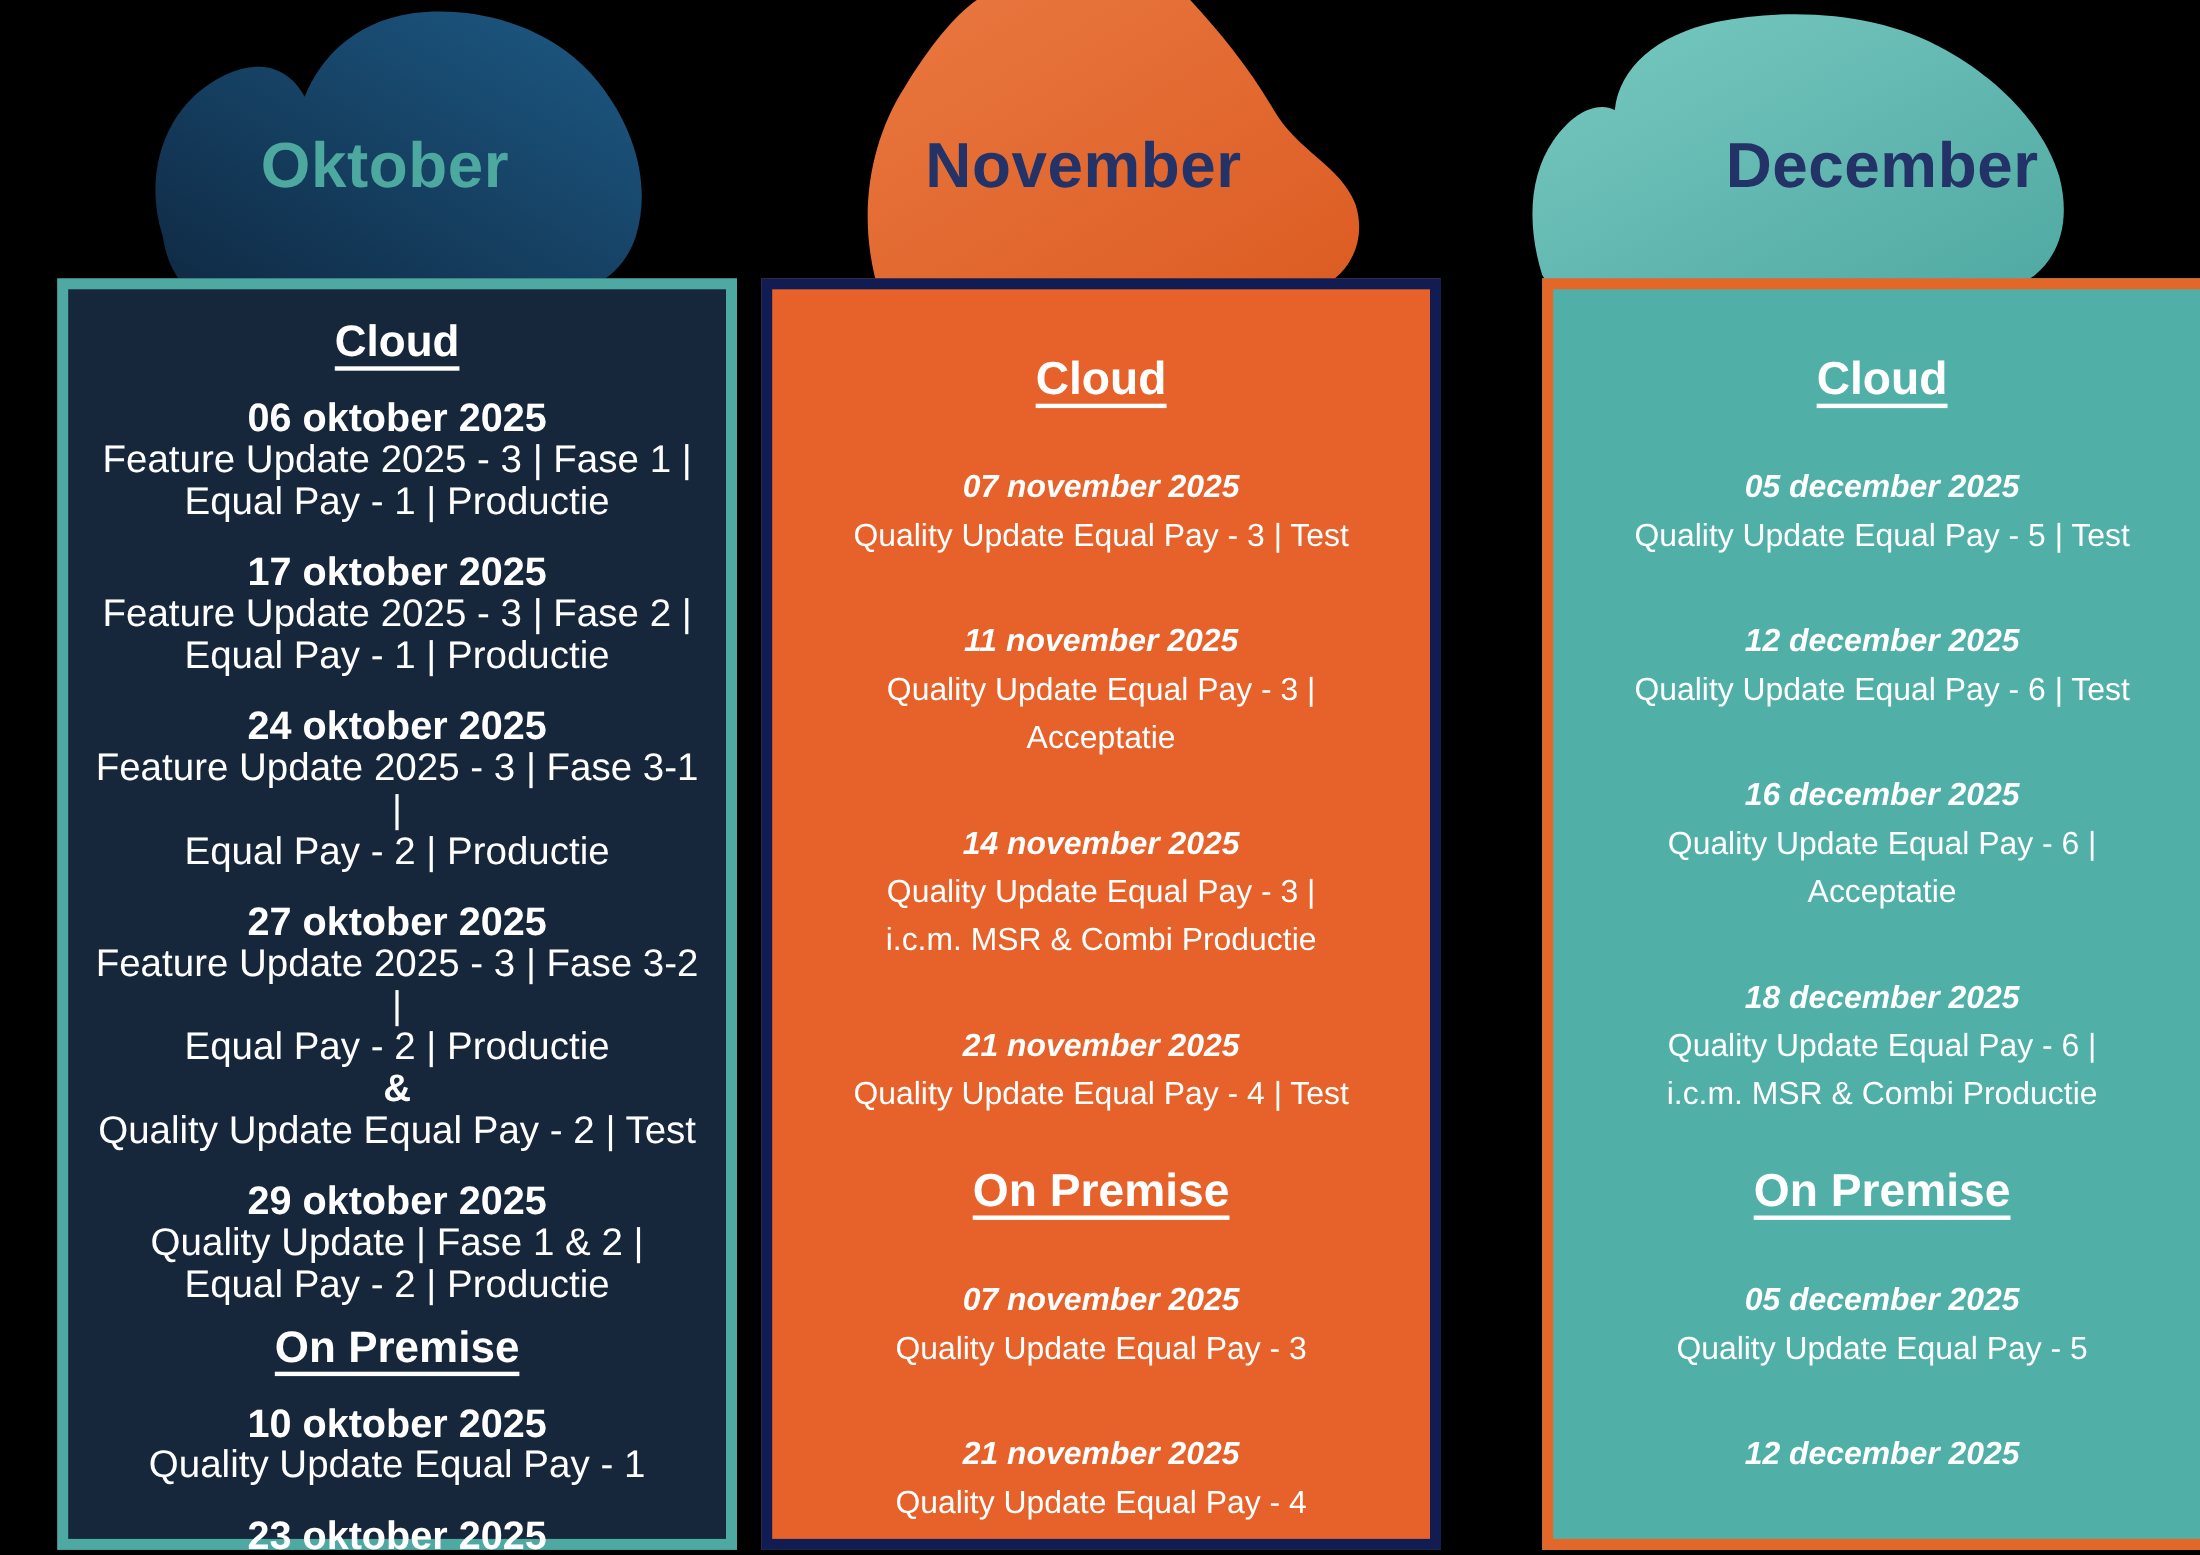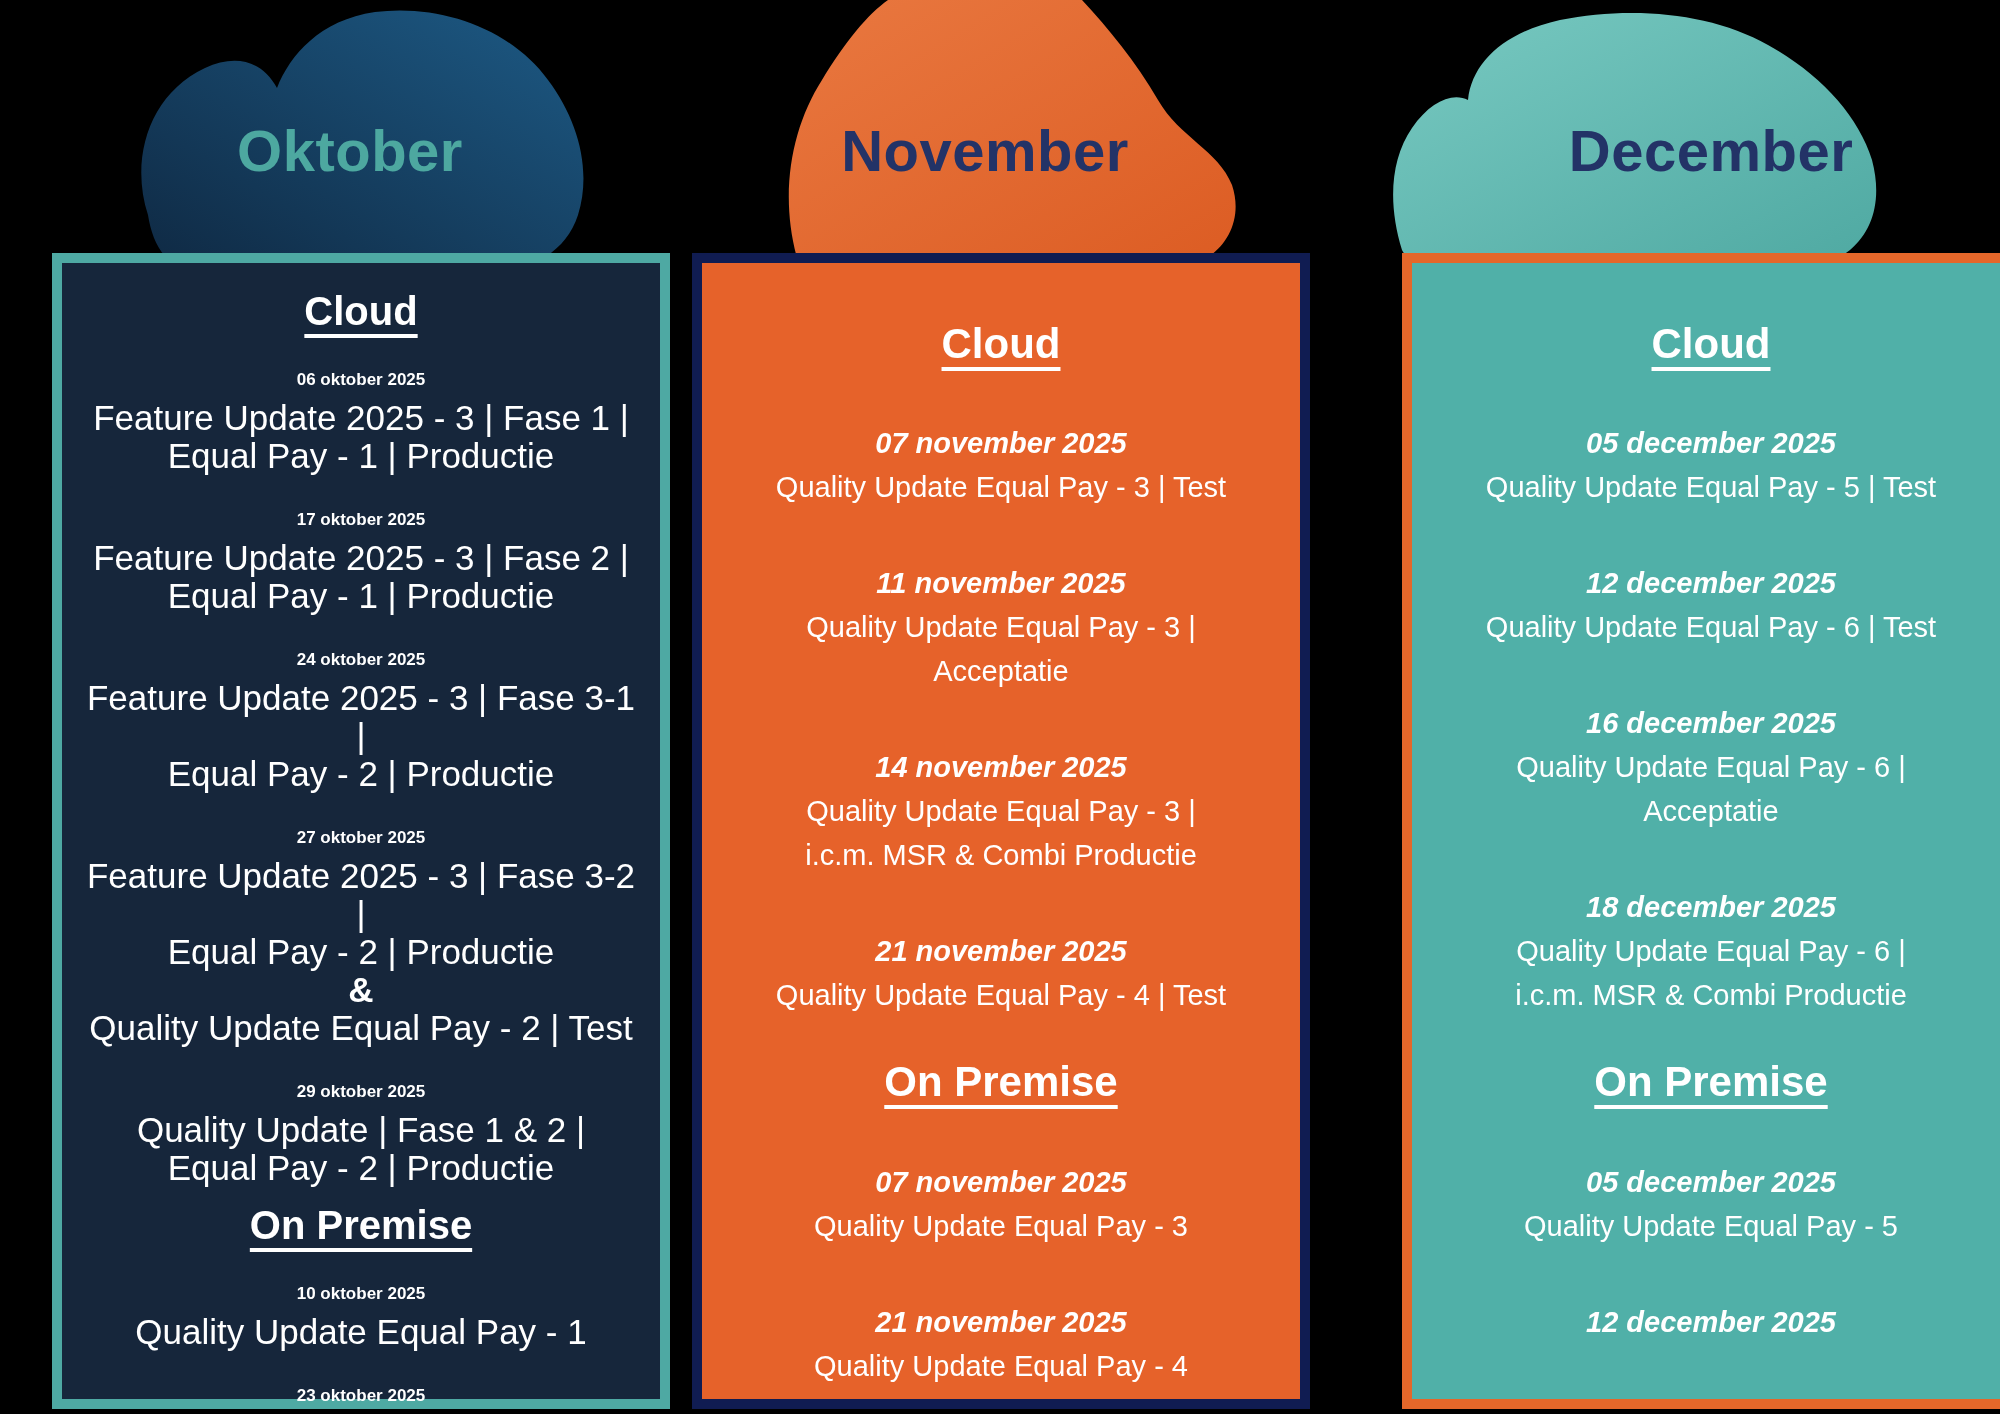--- a/index.html
+++ b/index.html
@@ -44,21 +44,21 @@
     text-decoration-thickness:4px;
     text-underline-offset:9px;
   }
   .c1 .section-heading,.c2 .section-heading{font-size:42px;}
   .section.onprem{margin-top:14px;}
   .c1 .section.onprem,.c2 .section.onprem{margin-top:40px;}
   .event{margin-top:26px;}
   .c1 .event,.c2 .event{margin-top:52px;}
   .event-date{
     font-weight:bold;
-    font-size:17px;line-height:38px;
+    font-size:36px;line-height:38px;
   }
   .c1 .event-date,.c2 .event-date{font-size:29px;line-height:44px;font-style:italic;}
   .event-line{
     font-weight:normal;
     font-size:35px;line-height:38px;
   }
   .c1 .event-line,.c2 .event-line{font-size:29px;line-height:44px;}
   .event-line.amp{font-weight:bold;}
 </style>
 </head>

